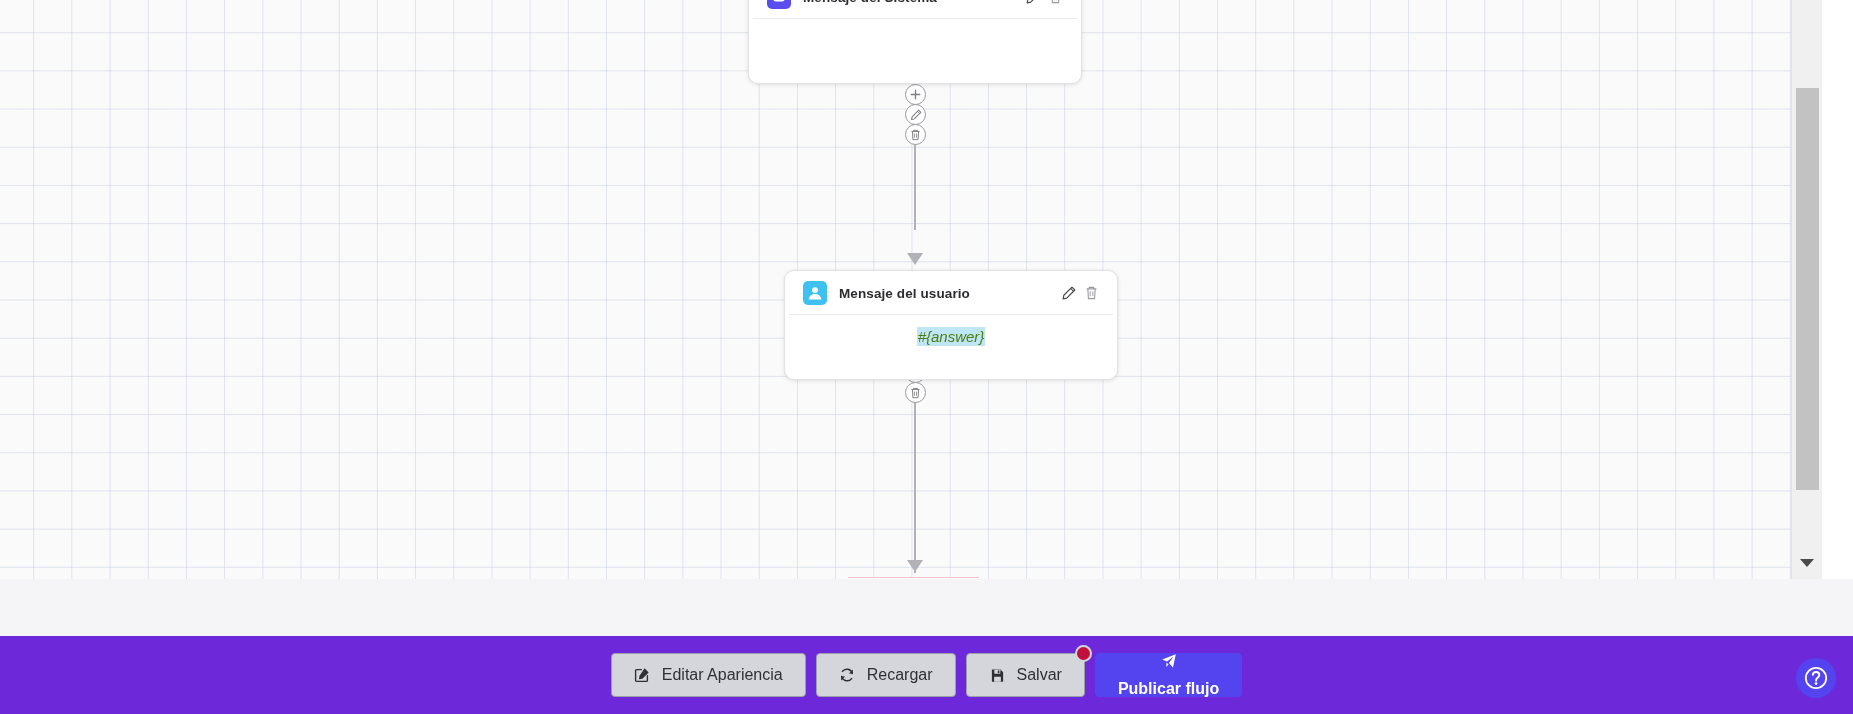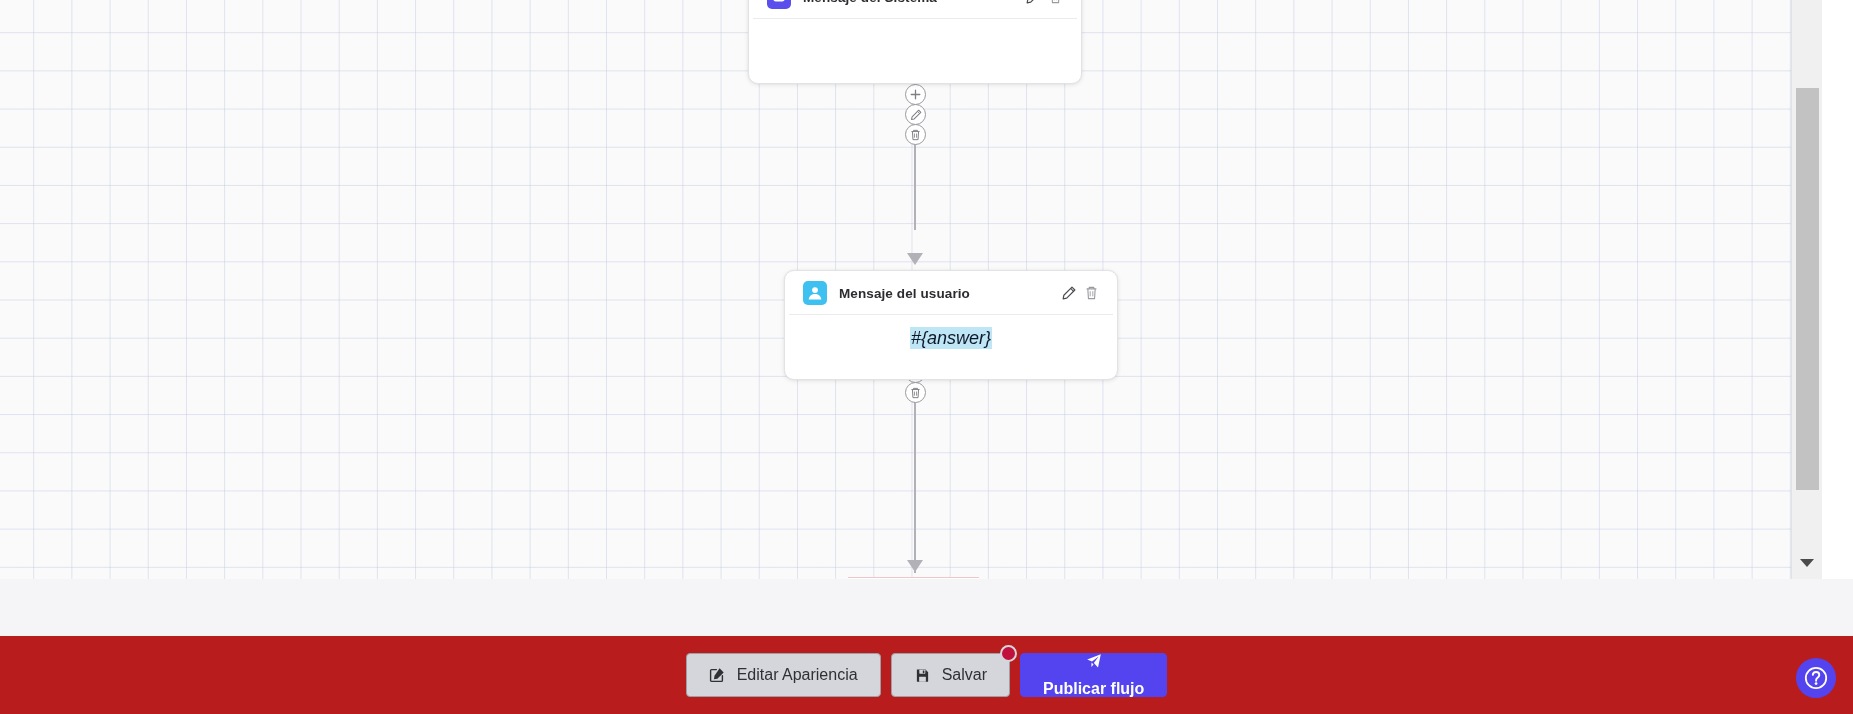--- a/index.html
+++ b/index.html
@@ -126,23 +126,23 @@
   }
   .node-body {
     padding: 11px 16px 16px 16px;
     font-size: 13px;
     color: #444448;
     min-height: 18px;
   }
   .node-body.center { text-align: center; padding-top: 13px; }
   .var-token {
     background: #bfe6f5;
-    color: #0f172a;
+    color: #4d7c0f;
     font-style: italic;
-    font-size: 18px;
+    font-size: 15px;
     padding: 1px 1px;
   }
 
   
   .node-cut {
     position: absolute;
     border-top: 1px solid #f0c6cc;
     background: #ffffff;
   }
 
@@ -194,21 +194,21 @@
     background: #f5f5f7;
   }
 
   
   .toolbar {
     position: absolute;
     left: 0;
     top: 636px;
     width: 1853px;
     height: 78px;
-    background: #b91c1c;
+    background: #6d28d9;
     display: flex;
     align-items: center;
     justify-content: center;
     gap: 10px;
     box-sizing: border-box;
   }
   .tb-btn {
     position: relative;
     height: 44px;
     border: 1px solid #9d9fa6;
@@ -397,20 +397,31 @@
     <div class="tb-btn">
       <span class="tb-ico">
         <svg width="16" height="16" viewBox="0 0 16 16">
           <path d="M13.4 8.6 V13.4 A1 1 0 0 1 12.4 14.4 H2.6 A1 1 0 0 1 1.6 13.4 V3.6 A1 1 0 0 1 2.6 2.6 H7.4" fill="none" stroke="#303034" stroke-width="1.4" stroke-linecap="round"></path>
           <path d="M10.6 1.3 14.7 5.4 8.4 11.7 4.9 12.3 5.5 8.8 Z" fill="#303034"></path>
         </svg>
       </span>
       <span>Editar Apariencia</span>
     </div>
 
+    <div class="tb-btn">
+      <span class="tb-ico">
+        <svg width="16" height="16" viewBox="0 0 16 16">
+          <path d="M13.3 6.4 A5.6 5.6 0 0 0 3.4 4.4" fill="none" stroke="#303034" stroke-width="1.5" stroke-linecap="round"></path>
+          <path d="M2.7 9.6 A5.6 5.6 0 0 0 12.6 11.6" fill="none" stroke="#303034" stroke-width="1.5" stroke-linecap="round"></path>
+          <path d="M13.8 2.6 13.9 6.7 9.9 6.5 Z" fill="#303034"></path>
+          <path d="M2.2 13.4 2.1 9.3 6.1 9.5 Z" fill="#303034"></path>
+        </svg>
+      </span>
+      <span>Recargar</span>
+    </div>
 
     <div class="tb-btn">
       <span class="badge-dot"></span>
       <span class="tb-ico">
         <svg width="15" height="15" viewBox="0 0 16 16">
           <path d="M2 1.6 H11.2 L14 4.4 V14 A0.6 0.6 0 0 1 13.4 14.6 H2.6 A0.6 0.6 0 0 1 2 14 Z" fill="#303034"></path>
           <rect x="4.6" y="1.9" width="6.4" height="4.3" rx="0.5" fill="#d4d6db"></rect>
           <rect x="8.3" y="2.6" width="1.7" height="2.9" rx="0.4" fill="#303034"></rect>
           <rect x="4.4" y="9.2" width="7.2" height="5.4" rx="0.5" fill="#d4d6db"></rect>
         </svg>

